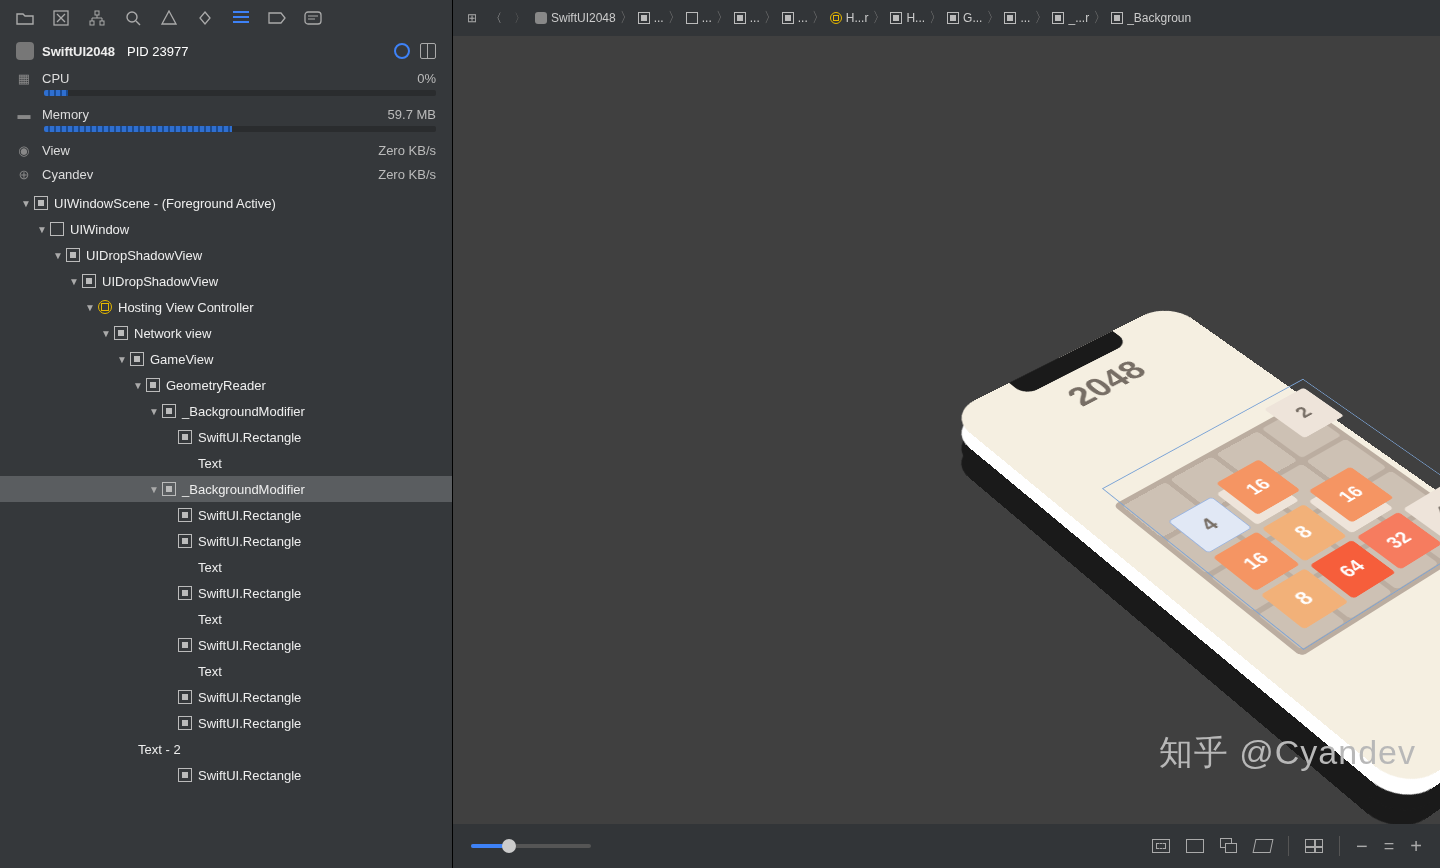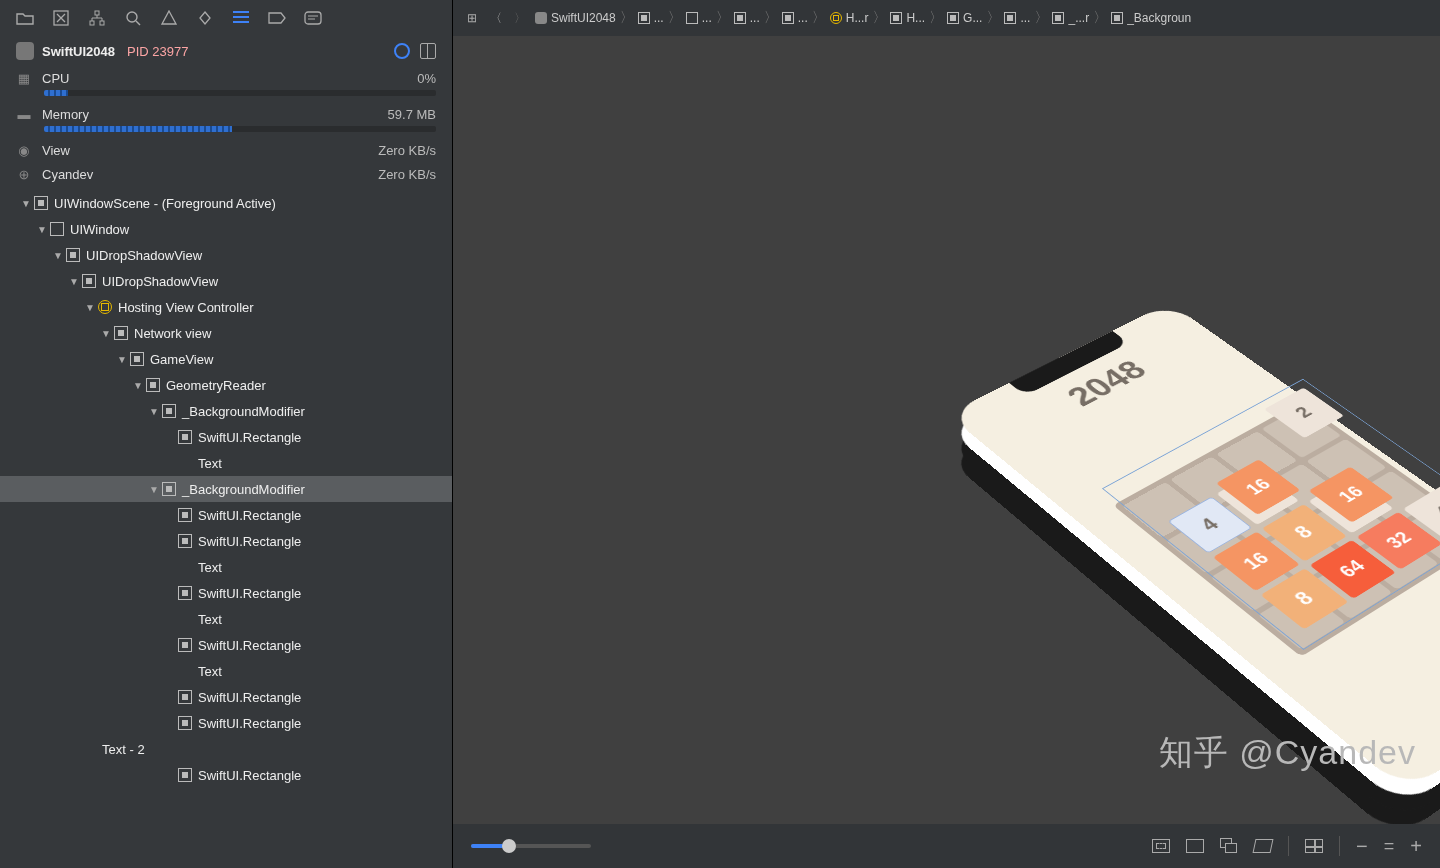--- a/index.html
+++ b/index.html
@@ -6,21 +6,21 @@
 html, body { width: 1440px; height: 868px; overflow: hidden; background: #2b2b2b; color: #ddd; font-size: 13px; }
 .app { display: flex; height: 100%; }
 
 .left { width: 453px; background: #35383b; display: flex; flex-direction: column; border-right: 1px solid #000; }
 .toolbar { height: 36px; display: flex; align-items: center; gap: 18px; padding: 0 16px; }
 .tb-icon { width: 18px; height: 18px; display: flex; align-items: center; justify-content: center; color: #aaa; }
 .tb-icon.active { color: #3e82f7; }
 .process-row { display: flex; align-items: center; padding: 6px 16px; gap: 8px; }
 .proc-icon { width: 18px; height: 18px; background: #777; border-radius: 4px; }
 .proc-name { font-weight: 600; color: #eee; }
-.pid { color: #fca5a5; margin-left: 4px; }
+.pid { color: #ffffff; margin-left: 4px; }
 .proc-right { margin-left: auto; display: flex; gap: 10px; align-items: center; }
 .ring { width: 16px; height: 16px; border: 2px solid #3e82f7; border-radius: 50%; }
 .split-ic { width: 16px; height: 16px; border: 1.5px solid #aaa; border-radius: 2px; position: relative; }
 .split-ic::after { content:""; position:absolute; left:40%; top:0; bottom:0; width:1.5px; background:#aaa; }
 .stat-row { display: flex; align-items: center; padding: 4px 16px; gap: 10px; }
 .stat-icon { width: 16px; height: 16px; display:flex; align-items:center; justify-content:center; color:#888; }
 .stat-val { margin-left: auto; color: #bbb; }
 .bar { height: 6px; margin: 0 16px 6px 44px; background: #2a2c2e; border-radius: 2px; overflow:hidden; }
 .bar-fill { height:100%; background: repeating-linear-gradient(90deg,#2f6fd0 0 4px,#1a4a90 4px 6px); }
 .tree { flex:1; overflow-y:auto; padding-top:4px; }
@@ -276,21 +276,21 @@
         <div class="tree-row" style="padding-left: 164px;">
           <span class="disc"></span>
           <span class="row-icon inner"></span>
           <span class="row-label">SwiftUI.Rectangle</span>
         </div>
         <div class="tree-row" style="padding-left: 164px;">
           <span class="disc"></span>
           <span class="row-icon inner"></span>
           <span class="row-label">SwiftUI.Rectangle</span>
         </div>
-        <div class="tree-row" style="padding-left: 68px;">
+        <div class="tree-row" style="padding-left: 104px;">
           <span class="disc"></span>
           <span style="width: 20px;"></span>
           <span class="row-label">Text - 2</span>
         </div>
         <div class="tree-row" style="padding-left: 164px;">
           <span class="disc"></span>
           <span class="row-icon inner"></span>
           <span class="row-label">SwiftUI.Rectangle</span>
         </div>
       </div>

